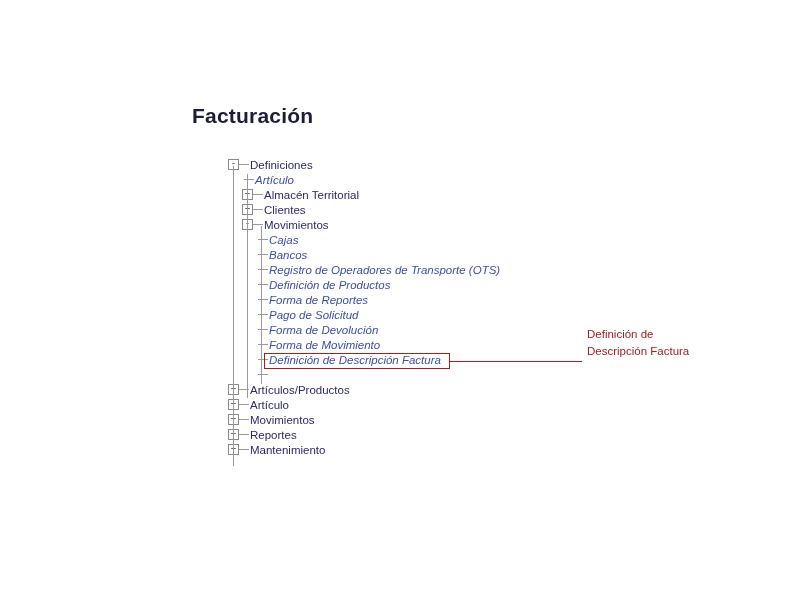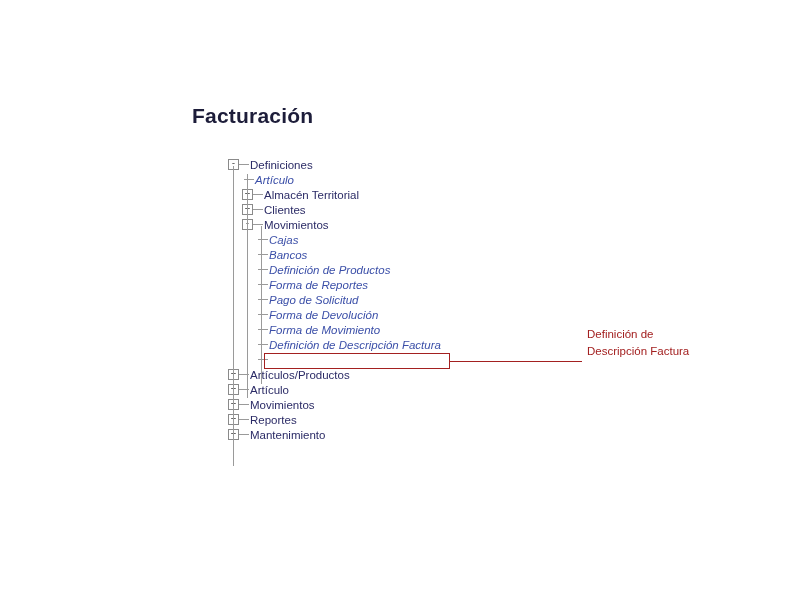--- a/index.html
+++ b/index.html
@@ -119,20 +119,21 @@
 <div id="page-title">Facturación</div>
 
 <div id="tree">
     <div class="node" style="padding-left: 0px;"><span class="expander">-</span><span class="dash"></span><span class="label">Definiciones</span></div>
     <div class="node link" style="padding-left: 14px;"><span class="gap2"></span><span class="dash"></span><span class="label">Artículo</span></div>
     <div class="node" style="padding-left: 14px;"><span class="expander">+</span><span class="dash"></span><span class="label">Almacén Territorial</span></div>
     <div class="node" style="padding-left: 14px;"><span class="expander">+</span><span class="dash"></span><span class="label">Clientes</span></div>
     <div class="node" style="padding-left: 14px;"><span class="expander">-</span><span class="dash"></span><span class="label">Movimientos</span></div>
     <div class="node link" style="padding-left: 28px;"><span class="gap2"></span><span class="dash"></span><span class="label">Cajas</span></div>
     <div class="node link" style="padding-left: 28px;"><span class="gap2"></span><span class="dash"></span><span class="label">Bancos</span></div>
+    <div class="node link" style="padding-left: 28px;"><span class="gap2"></span><span class="dash"></span><span class="label">Registro de Operadores de Transporte (OTS)</span></div>
     <div class="node link" style="padding-left: 28px;"><span class="gap2"></span><span class="dash"></span><span class="label">Definición de Productos</span></div>
     <div class="node link" style="padding-left: 28px;"><span class="gap2"></span><span class="dash"></span><span class="label">Forma de Reportes</span></div>
     <div class="node link" style="padding-left: 28px;"><span class="gap2"></span><span class="dash"></span><span class="label">Pago de Solicitud</span></div>
     <div class="node link" style="padding-left: 28px;"><span class="gap2"></span><span class="dash"></span><span class="label">Forma de Devolución</span></div>
     <div class="node link" style="padding-left: 28px;"><span class="gap2"></span><span class="dash"></span><span class="label">Forma de Movimiento</span></div>
     <div class="node link" style="padding-left: 28px;"><span class="gap2"></span><span class="dash"></span><span class="label">Definición de Descripción Factura</span></div>
     <div class="node link" style="padding-left: 28px;"><span class="gap2"></span><span class="dash"></span></div>
     <div class="node" style="padding-left: 0px;"><span class="expander">+</span><span class="dash"></span><span class="label">Artículos/Productos</span></div>
     <div class="node" style="padding-left: 0px;"><span class="expander">+</span><span class="dash"></span><span class="label">Artículo</span></div>
     <div class="node" style="padding-left: 0px;"><span class="expander">+</span><span class="dash"></span><span class="label">Movimientos</span></div>

